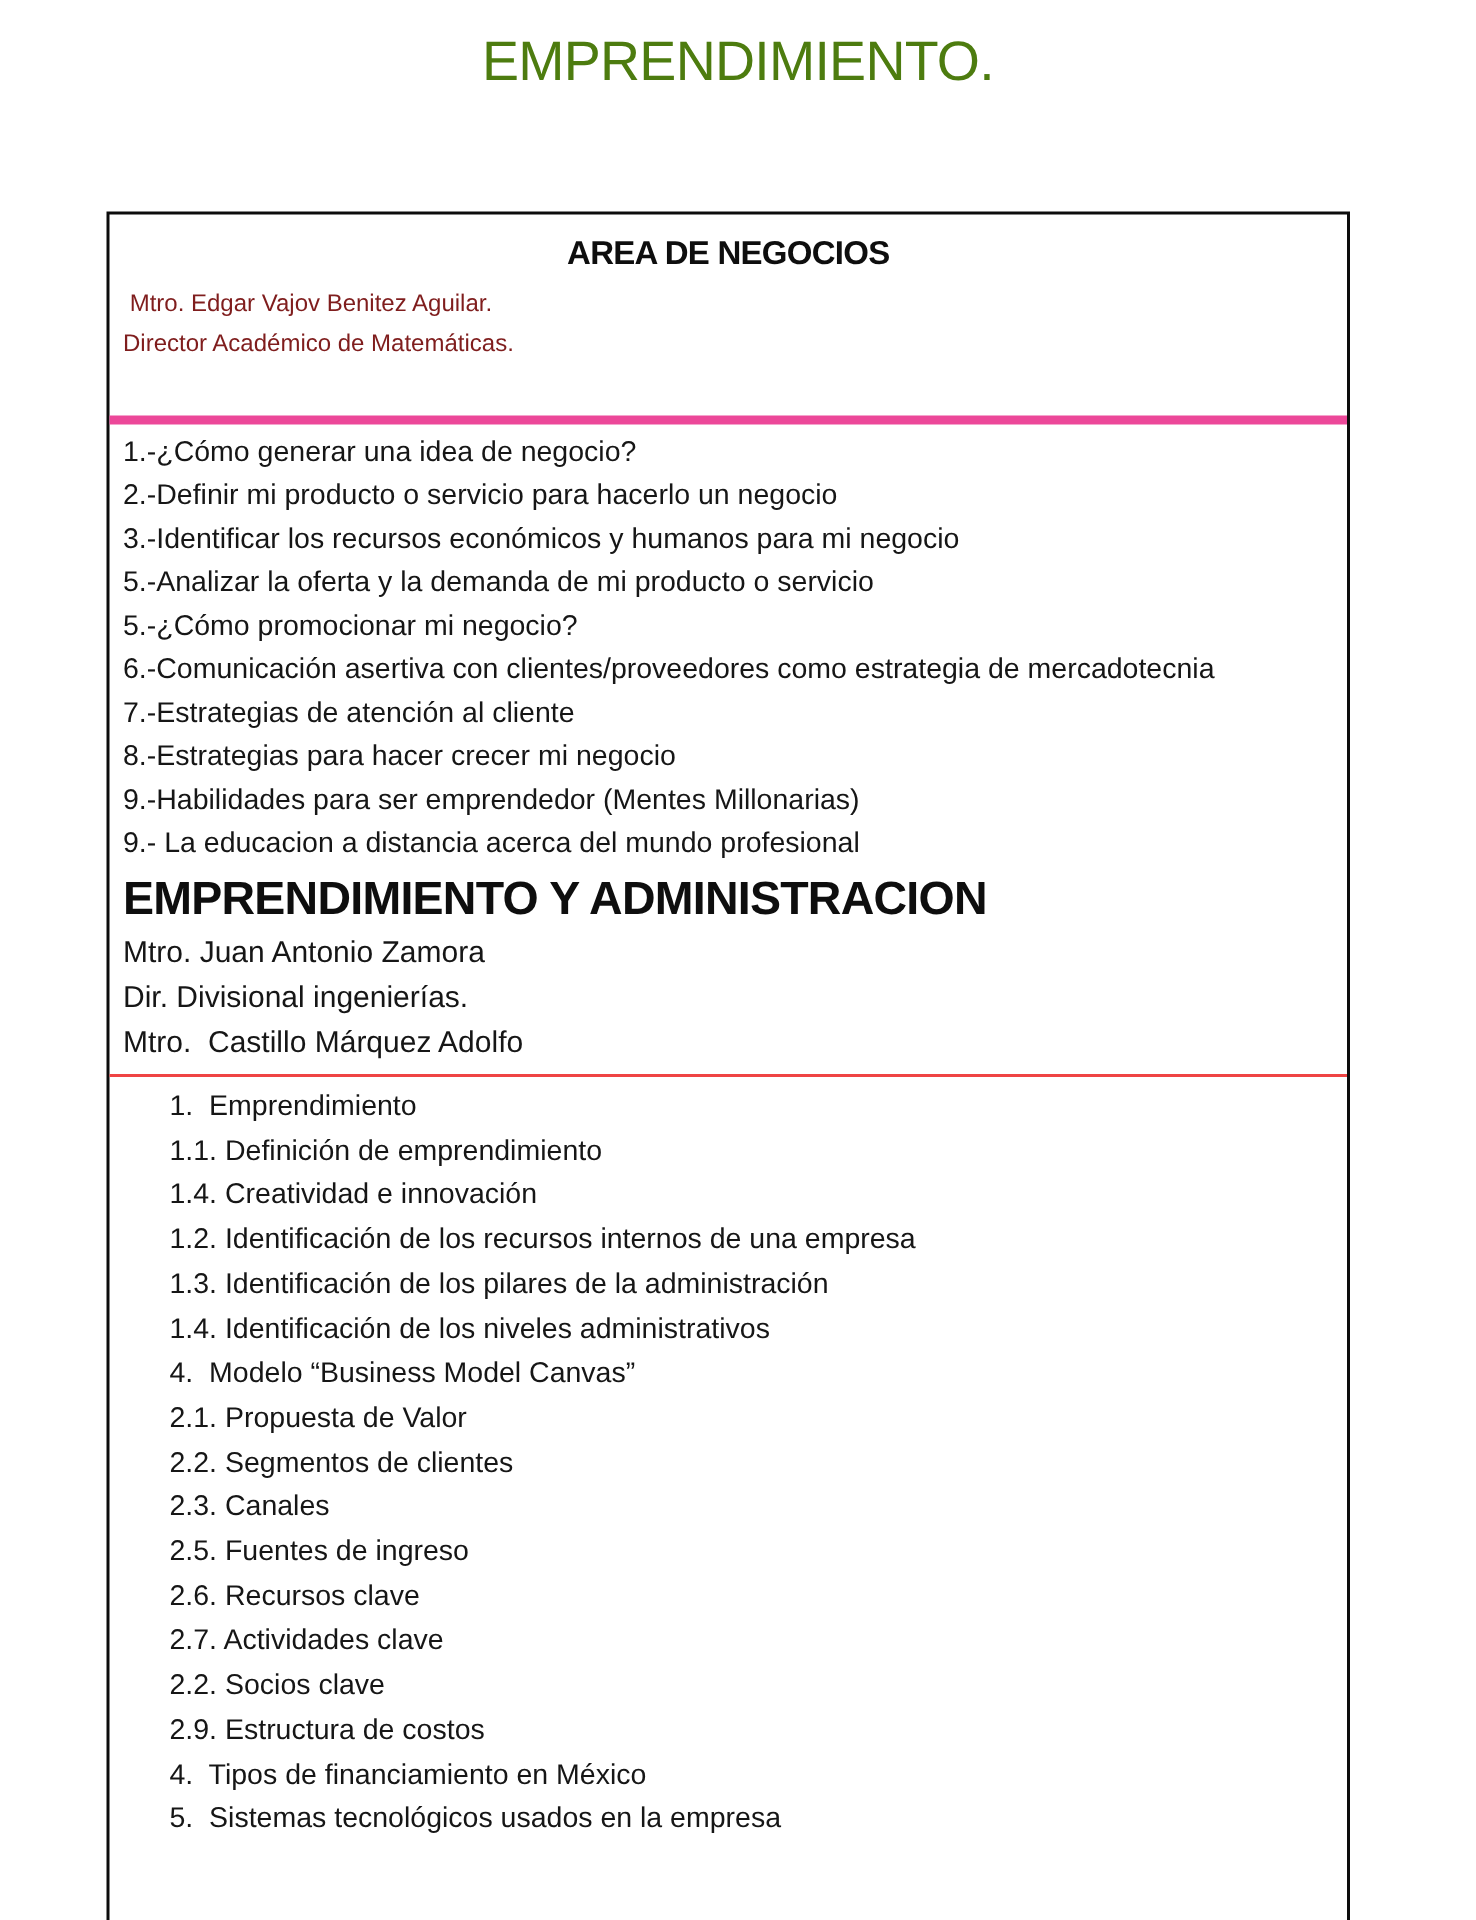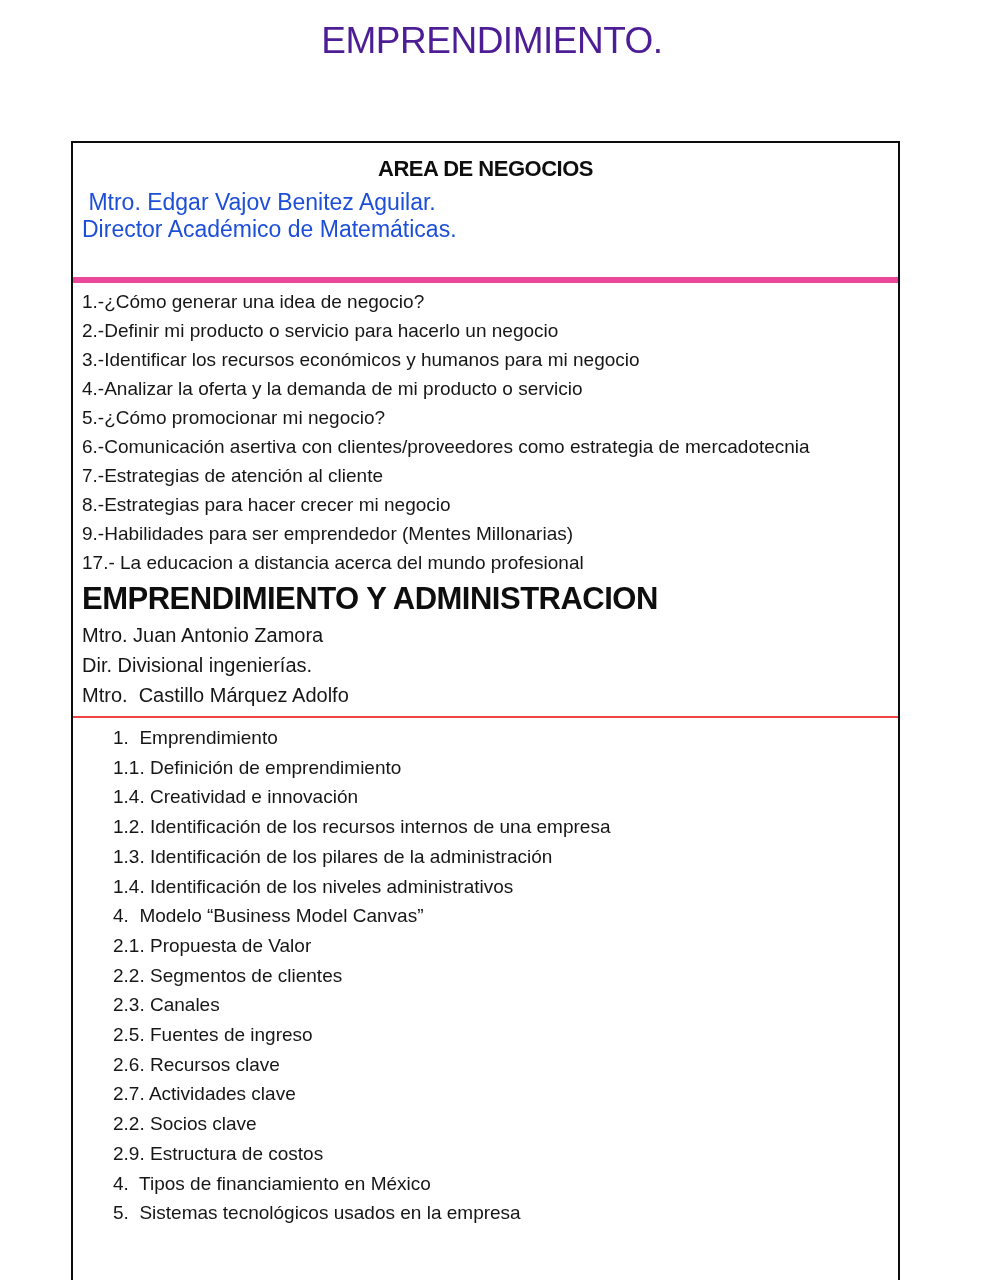--- a/index.html
+++ b/index.html
@@ -11,21 +11,21 @@
     overflow: hidden;
   }
   .page { position: relative; width: 984px; height: 1280px; background: #fff; }
 
   .doc-title {
     margin-top: 20px;
     text-align: center;
     font-size: 37px;
     font-weight: 400;
     letter-spacing: -0.5px;
-    color: #4c1d95;
+    color: #4d7c0f;
   }
 
   .box {
     position: absolute;
     left: 71px; top: 121px;
     width: 829px;
     border: 2px solid #0c0c0c;
     border-bottom-width: 3px;
     background: #fff;
   }
@@ -49,24 +49,24 @@
     text-align: left;
     font-size: 31px;
     font-weight: 700;
     letter-spacing: -0.5px;
     line-height: 42px;
     margin-top: 1px;
     color: #0e0e0e;
   }
 
   .instructor {
-    font-size: 23px;
+    font-size: 16px;
     line-height: 27px;
     white-space: pre-wrap;
-    color: #1d4ed8;
+    color: #7f1d1d;
   }
   .instructor-2 {
     font-size: 20px;
     line-height: 30px;
     white-space: pre-wrap;
     color: #161616;
   }
 
   .topic-1 {
     font-size: 19px;
@@ -93,27 +93,27 @@
     <div class="cell sec-header">
       <h2 class="sec-heading">AREA DE NEGOCIOS</h2>
       <p class="instructor"> Mtro. Edgar Vajov Benitez Aguilar.</p>
       <p class="instructor">Director Académico de Matemáticas.</p>
     </div>
 
     <div class="cell sec-body-1">
       <p class="topic-1">1.-¿Cómo generar una idea de negocio?</p>
       <p class="topic-1">2.-Definir mi producto o servicio para hacerlo un negocio</p>
       <p class="topic-1">3.-Identificar los recursos económicos y humanos para mi negocio</p>
-      <p class="topic-1">4.-Analizar la oferta y la demanda de mi producto o servicio</p>
+      <p class="topic-1">5.-Analizar la oferta y la demanda de mi producto o servicio</p>
       <p class="topic-1">5.-¿Cómo promocionar mi negocio?</p>
       <p class="topic-1">6.-Comunicación asertiva con clientes/proveedores como estrategia de mercadotecnia</p>
       <p class="topic-1">7.-Estrategias de atención al cliente</p>
       <p class="topic-1">8.-Estrategias para hacer crecer mi negocio</p>
       <p class="topic-1">9.-Habilidades para ser emprendedor (Mentes Millonarias)</p>
-      <p class="topic-1">17.- La educacion a distancia acerca del mundo profesional</p>
+      <p class="topic-1">9.- La educacion a distancia acerca del mundo profesional</p>
 
       <h2 class="sec-heading-2">EMPRENDIMIENTO Y ADMINISTRACION</h2>
       <p class="instructor-2">Mtro. Juan Antonio Zamora</p>
       <p class="instructor-2">Dir. Divisional ingenierías.</p>
       <p class="instructor-2">Mtro.  Castillo Márquez Adolfo</p>
     </div>
 
     <div class="cell sec-body-2">
       <p class="topic-2">1.  Emprendimiento</p>
       <p class="topic-2">1.1. Definición de emprendimiento</p>

